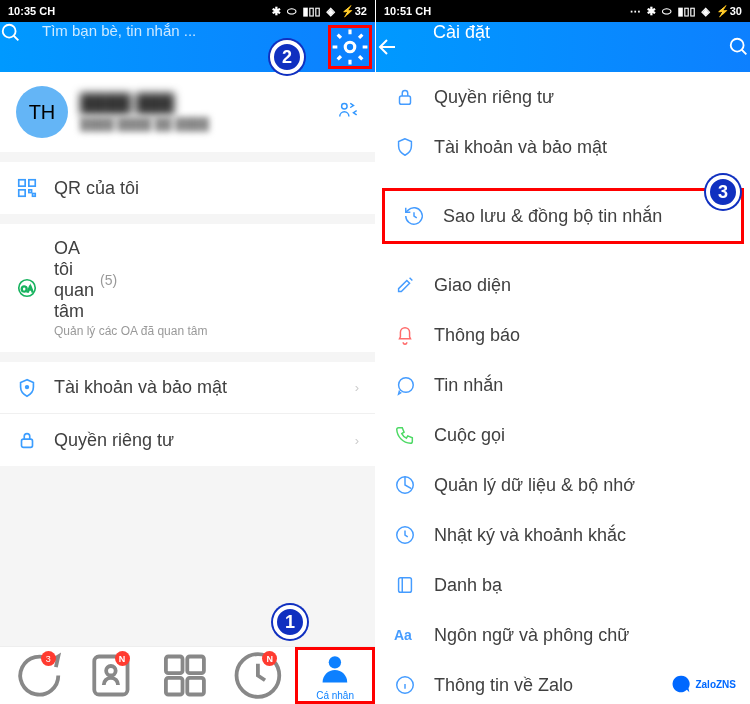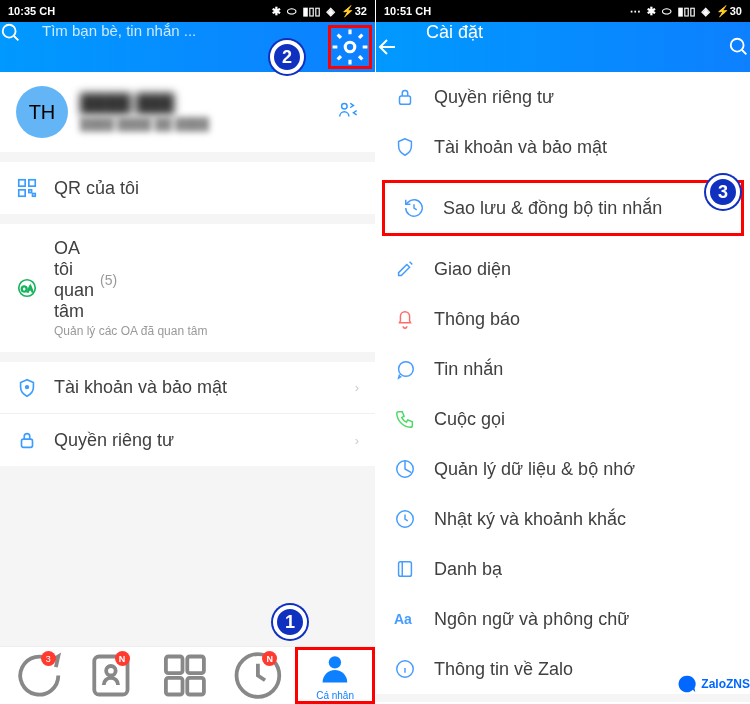--- a/index.html
+++ b/index.html
@@ -10,21 +10,21 @@
   .divider-v{position:absolute;left:375px;top:0;width:1px;height:704px;background:#fff}
 
   .status-bar{height:22px;background:#000;color:#fff;display:flex;align-items:center;justify-content:space-between;padding:0 8px;font-size:11px;font-weight:600}
   .status-icons{display:flex;gap:6px;align-items:center}
 
   .header{height:50px;background:linear-gradient(90deg,#0099ff,#0d80ff);display:flex;padding:0 0;gap:20px;position:relative}
   .search-icon{width:22px;height:22px;display:flex;align-items:center;justify-content:center}
   .settings-box{width:44px;height:44px;display:flex;align-items:center;justify-content:center;position:absolute;right:3px;top:3px;border:3px solid #ff0000}
   .search-text{color:rgba(255,255,255,.8);font-size:15px;flex:1}
   .back-icon{width:24px;color:#fff}
-  .header-title{color:#fff;font-size:18px;font-weight:500;margin-left:6px}
+  .header-title{color:#fff;font-size:18px;font-weight:500;margin-left:13px}
 
   .profile-sec{background:#fff;padding:14px 16px;display:flex;align-items:center;gap:12px;margin-bottom:10px}
   .avatar{width:52px;height:52px;border-radius:50%;background:#64b5f6;color:#000000;display:flex;align-items:center;justify-content:center;font-size:20px;font-weight:500}
   .pname{font-size:18px;font-weight:500;color:#333;filter:blur(4px)}
   .psub{font-size:12px;color:#888;filter:blur(3px);margin-top:3px}
   .people-icon{margin-left:auto;color:#3498ff}
 
   .list{background:#fff}
   .row{display:flex;align-items:center;padding:14px 16px;gap:16px;border-bottom:1px solid #f0f0f0;min-height:52px}
   .row:last-child{border-bottom:none}
@@ -46,21 +46,21 @@
   .marker{position:absolute;width:34px;height:34px;border-radius:50%;background:#1030c0;border:4px solid #fff;box-shadow:0 0 0 2px #1030c0;color:#fff;display:flex;align-items:center;justify-content:center;font-size:18px;font-weight:700;z-index:20}
   .marker.m1{left:273px;top:605px}
   .marker.m2{left:270px;top:40px}
   .marker.m3{right:10px;top:175px;z-index:25}
 
   .settings-list{background:#fff}
   .srow{display:flex;align-items:center;padding:14px 18px;gap:18px;min-height:50px}
   .srow .row-icon{color:#459cff}
   .aa-icon{font-size:14px;font-weight:600;color:#459cff}
 
-  .watermark{position:absolute;right:0;bottom:10px;display:flex;align-items:center;gap:4px;font-size:12px;font-weight:700;color:#0068ff;z-index:15}
+  .watermark{position:absolute;right:14px;bottom:10px;display:flex;align-items:center;gap:4px;font-size:10px;font-weight:700;color:#0068ff;z-index:15}
 
   svg{width:100%;height:100%}
 </style>
 </head>
 <body>
 
 <div class="phone left">
   <div class="status-bar">
     <span>10:35 CH</span>
     <div class="status-icons">
@@ -242,21 +242,21 @@
       <div class="row-txt">Quyền riêng tư</div>
     </div>
     <div class="srow">
       <div class="row-icon">
           <svg viewBox="0 0 24 24" fill="none" stroke="currentColor" stroke-width="1.6">
             <path d="M12 3 5 6v5c0 5 3 8 7 10 4-2 7-5 7-10V6l-7-3z"></path>
           </svg>
         </div>
       <div class="row-txt">Tài khoản và bảo mật</div>
     </div>
-    <div class="srow redbox" style="margin:8px 6px">
+    <div class="srow redbox" style="margin:16px 6px">
       <div class="row-icon">
           <svg viewBox="0 0 24 24" fill="none" stroke="currentColor" stroke-width="1.6">
             <path d="M3 12a9 9 0 1 0 2.6-6.4L3 8"></path>
             <path d="M3 3v5h5M12 8v4l3 2"></path>
           </svg>
         </div>
       <div class="row-txt">Sao lưu &amp; đồng bộ tin nhắn</div>
     </div>
     <div class="srow">
       <div class="row-icon">

